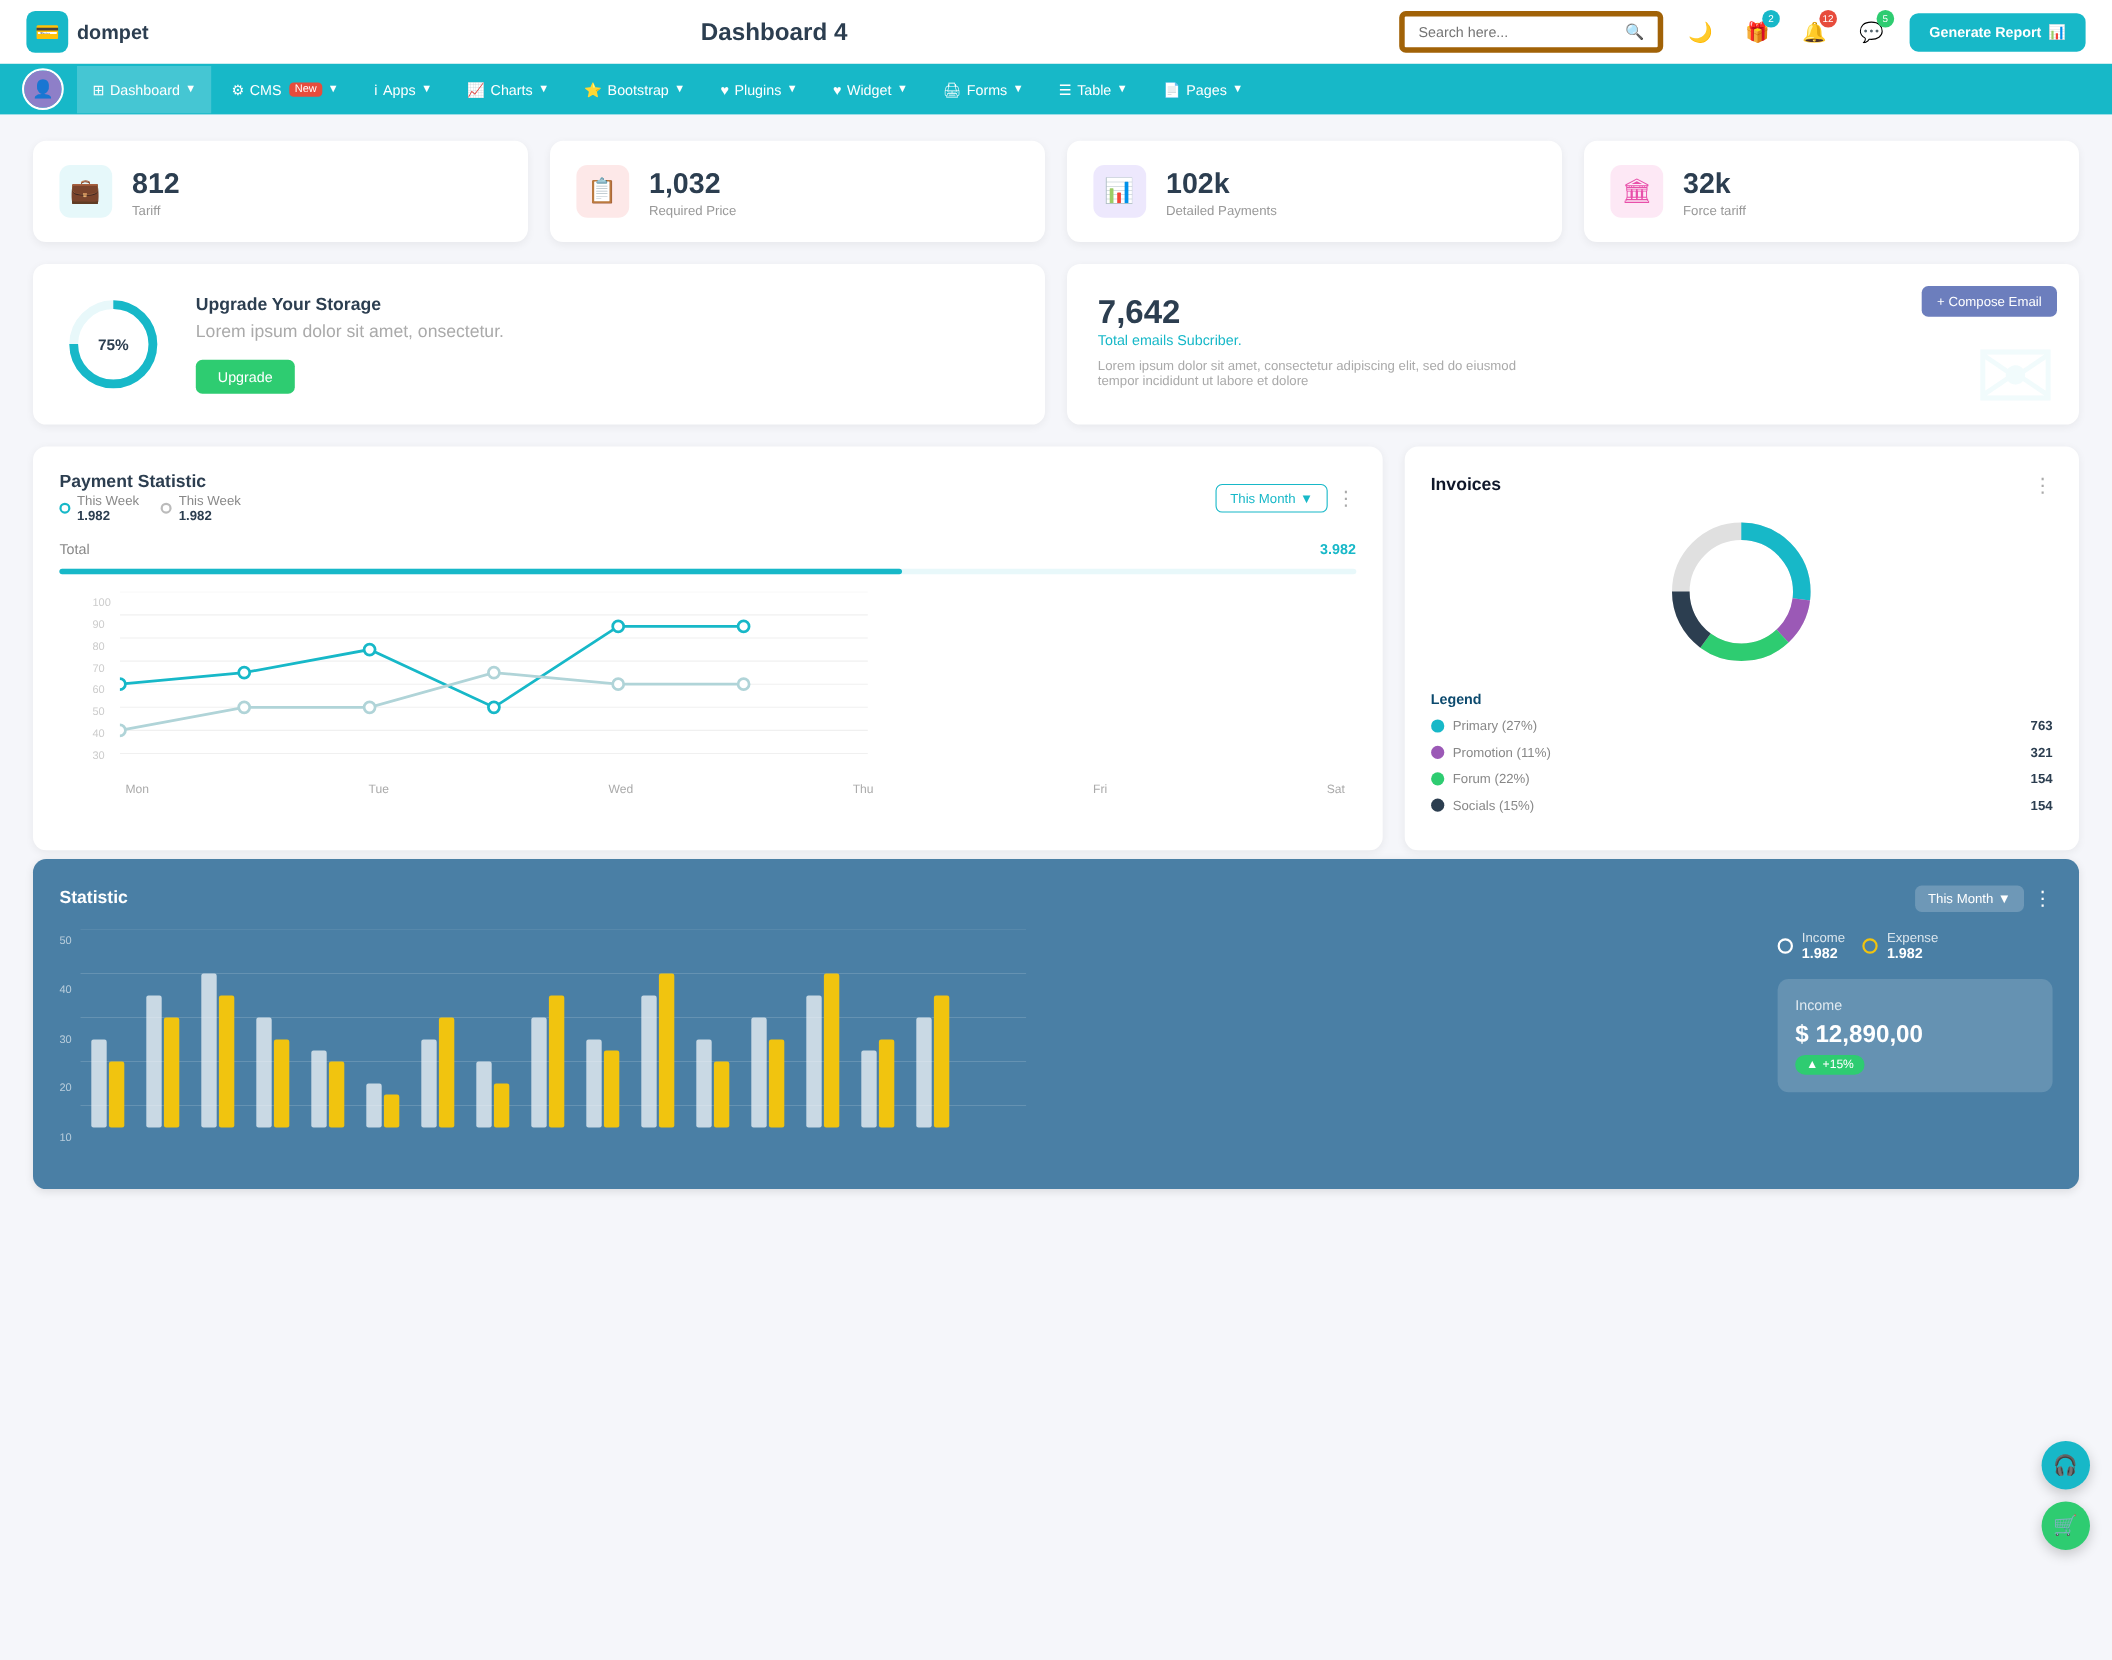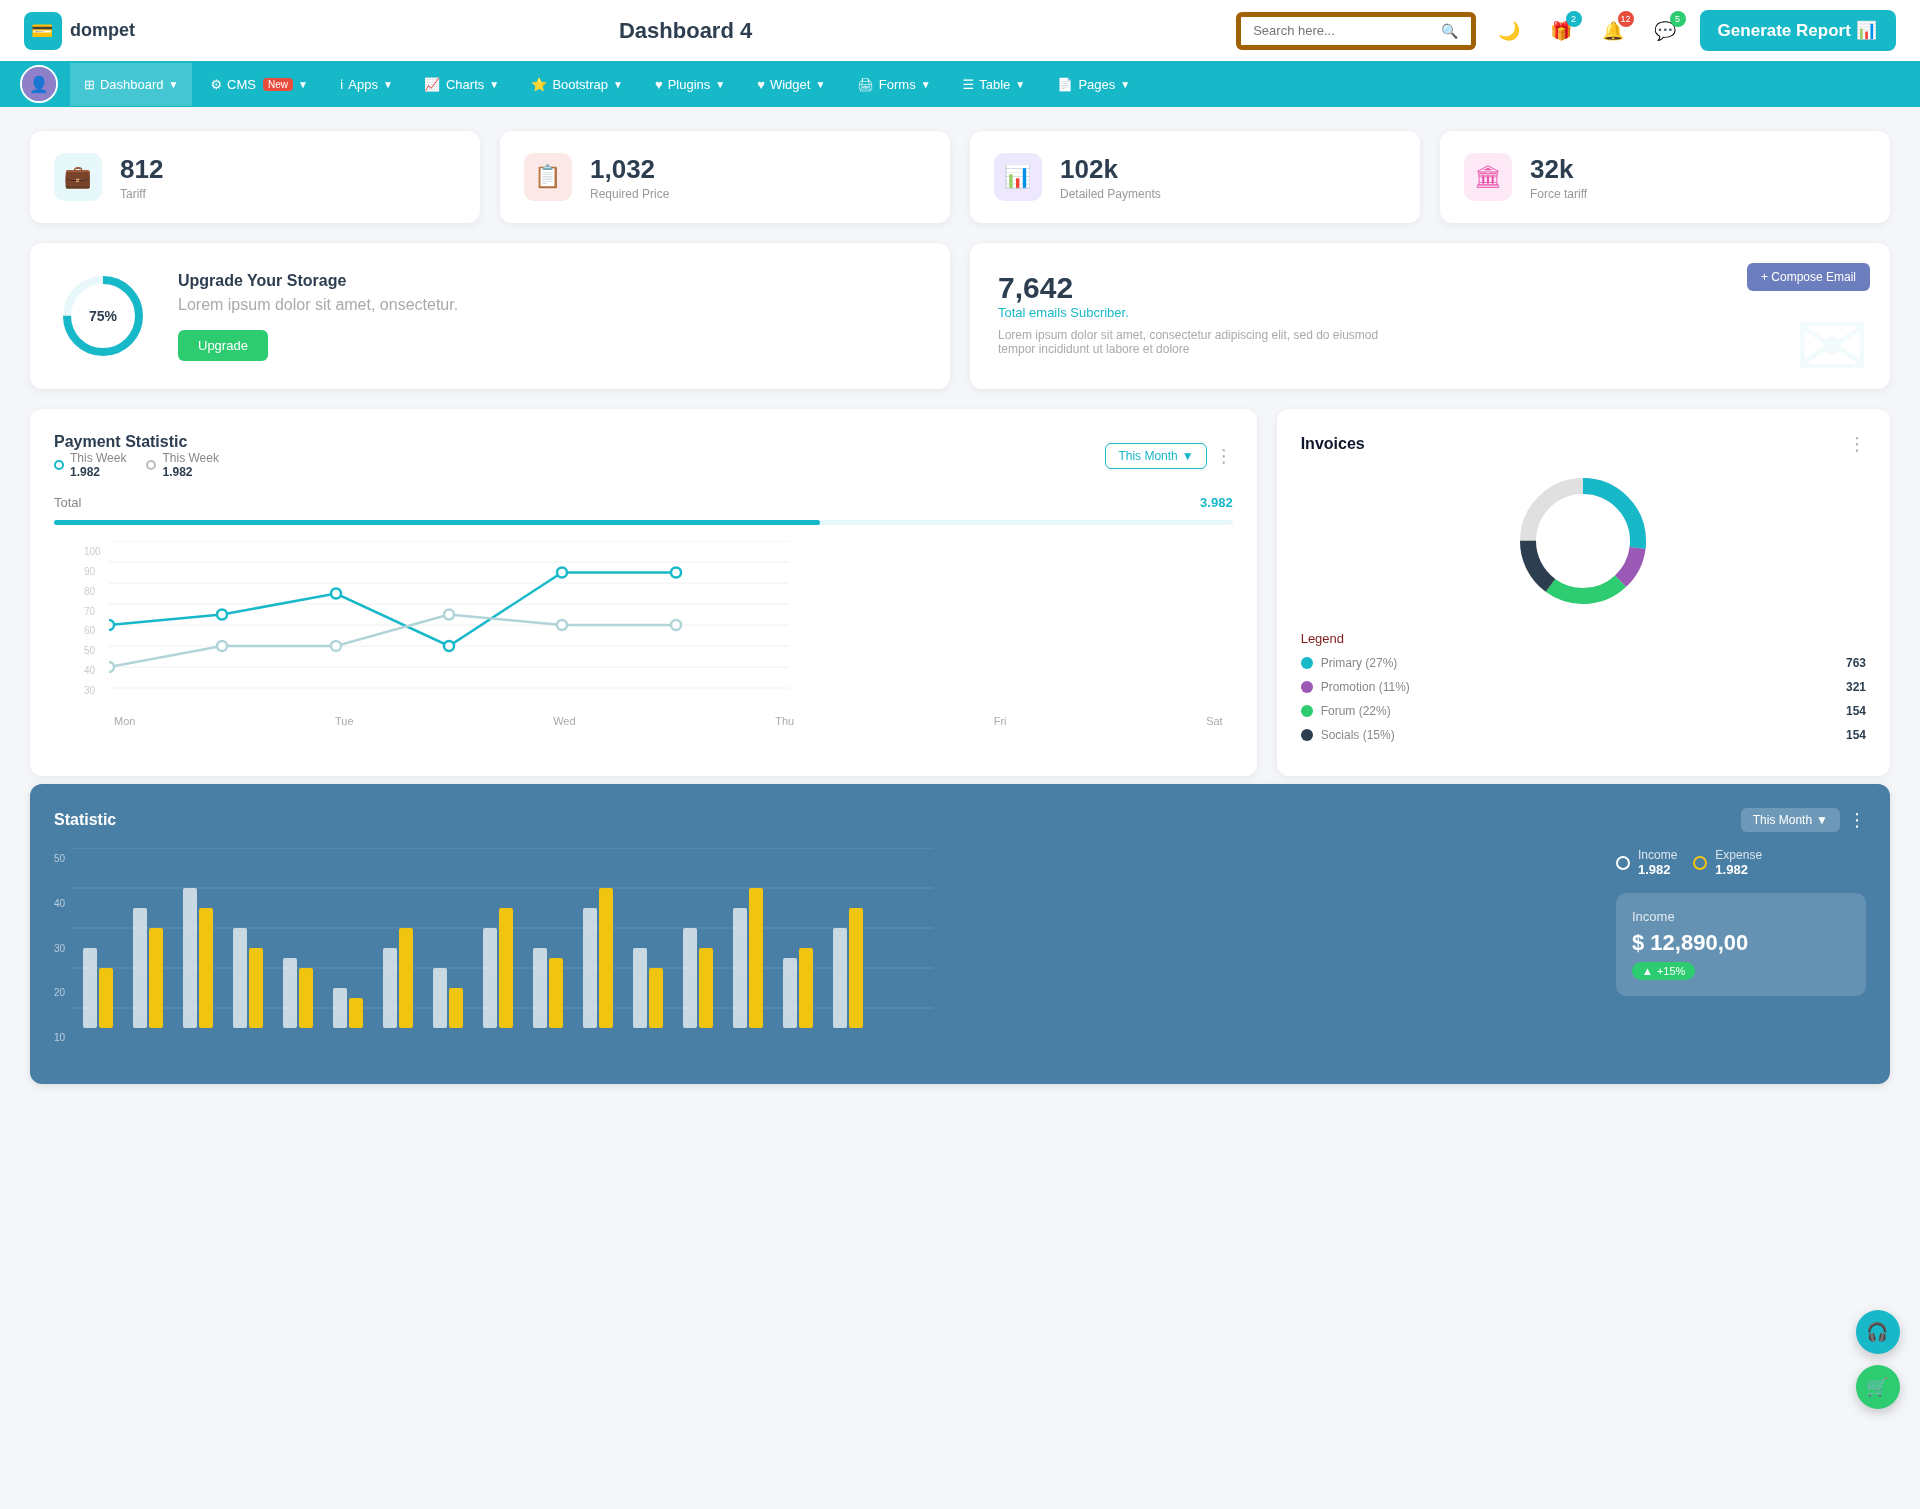--- a/index.html
+++ b/index.html
@@ -14,21 +14,21 @@
     .logo-icon { width: 38px; height: 38px; background: #17b8c8; border-radius: 8px; display: flex; align-items: center; justify-content: center; color: #fff; font-size: 18px; }
     .logo-text { font-size: 18px; font-weight: 700; color: #2c3e50; }
     .page-title { font-size: 22px; font-weight: 600; color: #2c3e50; }
     .header-right { display: flex; align-items: center; gap: 16px; }
     .search-box { display: flex; align-items: center; border: 5px solid #a16207; border-radius: 6px; padding: 6px 12px; gap: 8px; }
     .search-box input { border: none; outline: none; font-size: 13px; width: 180px; }
     .icon-btn { position: relative; cursor: pointer; width: 36px; height: 36px; display: flex; align-items: center; justify-content: center; color: #555; font-size: 18px; }
     .badge { position: absolute; top: -2px; right: -2px; background: #17b8c8; color: #fff; border-radius: 50%; width: 16px; height: 16px; font-size: 9px; display: flex; align-items: center; justify-content: center; }
     .badge.red { background: #e74c3c; }
     .badge.green { background: #2ecc71; }
-    .gen-report-btn { background: #17b8c8; color: #fff; border: none; border-radius: 8px; padding: 10px 18px; font-size: 17px; font-weight: 600; cursor: pointer; display: flex; align-items: center; gap: 6px; }
+    .gen-report-btn { background: #17b8c8; color: #fff; border: none; border-radius: 8px; padding: 10px 18px; font-size: 13px; font-weight: 600; cursor: pointer; display: flex; align-items: center; gap: 6px; }
 
     
     .nav-bar {
       background: #17b8c8; display: flex; align-items: center; padding: 0 20px; gap: 4px;
     }
     .nav-avatar { width: 38px; height: 38px; border-radius: 50%; overflow: hidden; margin-right: 8px; border: 2px solid #fff; }
     .nav-avatar div { width: 100%; height: 100%; background: #8e7fc8; display: flex; align-items: center; justify-content: center; color: #fff; font-size: 16px; }
     .nav-item { display: flex; align-items: center; gap: 5px; padding: 14px 14px; color: #fff; font-size: 13px; font-weight: 500; cursor: pointer; position: relative; white-space: nowrap; }
     .nav-item.active { background: rgba(255,255,255,0.2); }
     .nav-arrow { font-size: 10px; }
@@ -86,21 +86,21 @@
     .invoices-card { background: #fff; border-radius: 12px; padding: 24px; box-shadow: 0 2px 8px rgba(0,0,0,0.06); }
     .invoices-header { display: flex; justify-content: space-between; align-items: center; margin-bottom: 16px; }
     .invoices-title { font-size: 16px; font-weight: 700; color: #0f172a; }
     .donut-chart-container { display: flex; justify-content: center; margin-bottom: 20px; }
     .legend-section { margin-top: 10px; }
     .legend-row { display: flex; justify-content: space-between; align-items: center; margin-bottom: 10px; }
     .legend-left { display: flex; align-items: center; gap: 8px; }
     .legend-color { width: 12px; height: 12px; border-radius: 50%; }
     .legend-name { font-size: 12px; color: #888; }
     .legend-count { font-size: 12px; font-weight: 600; color: #2c3e50; }
-    .legend-title { font-size: 13px; font-weight: 400; color: #7f1d1d; margin-bottom: 10px; }
+    .legend-title { font-size: 13px; font-weight: 700; color: #0c4a6e; margin-bottom: 10px; }
 
     
     .statistic-card { background: #4a7fa5; border-radius: 12px; padding: 24px; position: relative; box-shadow: 0 2px 8px rgba(0,0,0,0.1); min-height: 300px; }
     .stat-header { display: flex; justify-content: space-between; align-items: center; margin-bottom: 16px; }
     .stat-title { font-size: 16px; font-weight: 700; color: #fff; }
     .stat-filter-btn { background: rgba(255,255,255,0.2); color: #fff; border: none; border-radius: 6px; padding: 5px 12px; font-size: 12px; cursor: pointer; display: flex; align-items: center; gap: 4px; }
     .stat-legend-row { display: flex; align-items: center; gap: 16px; margin-bottom: 16px; }
     .stat-legend-item { display: flex; align-items: center; gap: 8px; }
     .stat-circle { width: 14px; height: 14px; border-radius: 50%; border: 2px solid; }
     .income-info { background: rgba(255,255,255,0.15); border-radius: 10px; padding: 16px; color: #fff; margin-top: 8px; }

